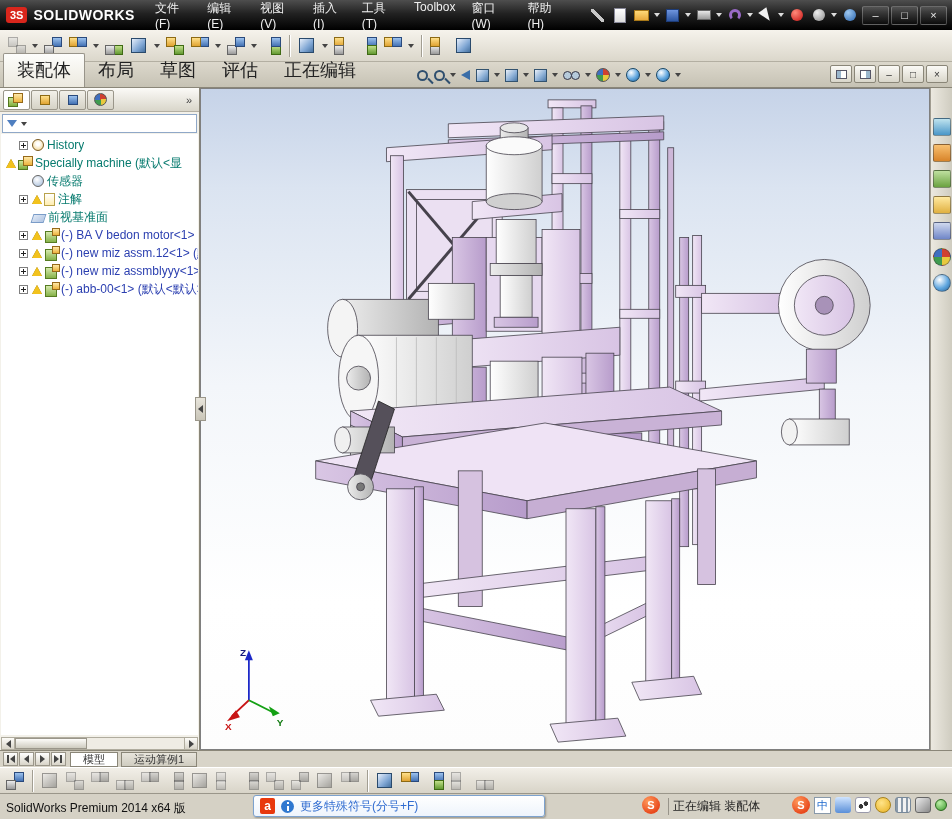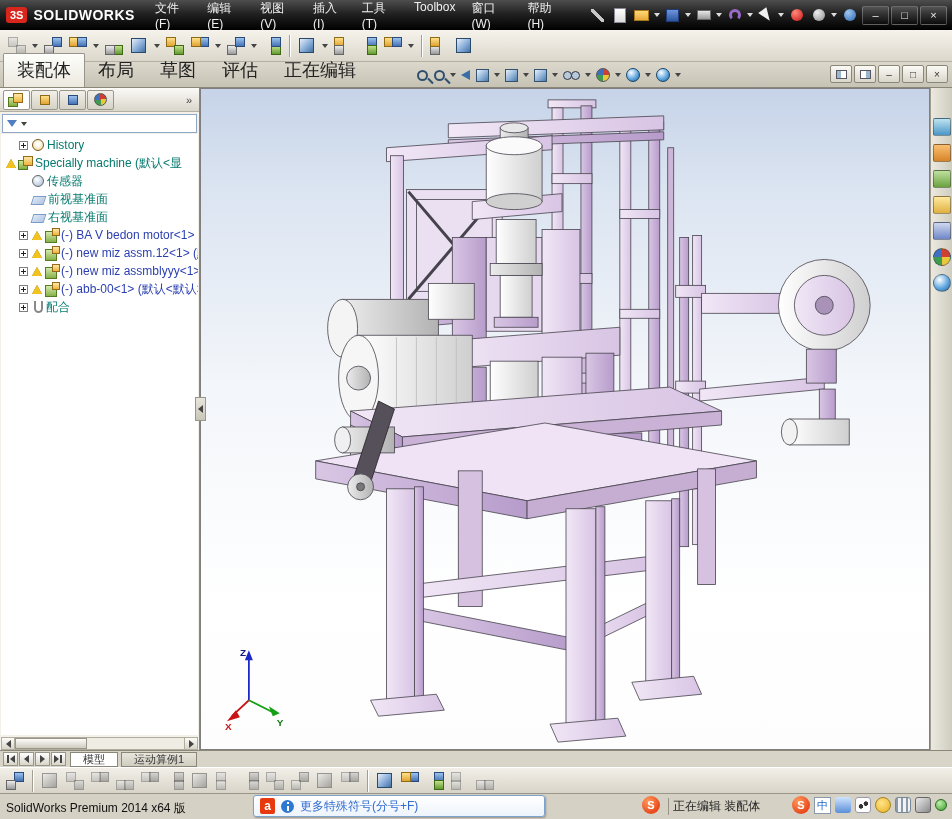--- a/index.html
+++ b/index.html
@@ -355,28 +355,29 @@
       <span class="warn"></span>
       <span class="ti asm"></span>
       <span class="tlabel">Specially machine (默认&lt;显</span>
     </div>
     <div class="trow">
       <span class="plus off"></span>
       <span class="ti sensor"></span>
       <span class="tlabel">传感器</span>
     </div>
     <div class="trow">
+      <span class="plus"></span>
+      <span class="warn"></span>
+      <span class="ti ann"></span>
+      <span class="tlabel">注解</span>
+    </div>
+    <div class="trow">
       <span class="plus off"></span>
       <span class="ti plane"></span>
       <span class="tlabel">前视基准面</span>
-    </div>
-    <div class="trow">
-      <span class="plus off"></span>
-      <span class="ti plane"></span>
-      <span class="tlabel">右视基准面</span>
     </div>
     <div class="trow blue">
       <span class="plus"></span>
       <span class="warn"></span>
       <span class="ti comp"></span>
       <span class="tlabel">(-) BA V bedon motor&lt;1&gt; (默</span>
     </div>
     <div class="trow blue">
       <span class="plus"></span>
       <span class="warn"></span>
@@ -387,25 +388,20 @@
       <span class="plus"></span>
       <span class="warn"></span>
       <span class="ti comp"></span>
       <span class="tlabel">(-) new miz assmblyyy&lt;1&gt; (</span>
     </div>
     <div class="trow blue">
       <span class="plus"></span>
       <span class="warn"></span>
       <span class="ti comp"></span>
       <span class="tlabel">(-) abb-00&lt;1&gt; (默认&lt;默认&gt;</span>
-    </div>
-    <div class="trow">
-      <span class="plus"></span>
-      <span class="ti mates"></span>
-      <span class="tlabel">配合</span>
     </div>
   </div>
   <div class="phs">
     <span class="sbtn">
         <span class="tri-l"></span>
       </span>
     <span class="thumb"></span>
     <span class="phsp"></span>
     <span class="sbtn last">
         <span class="tri-r"></span>

